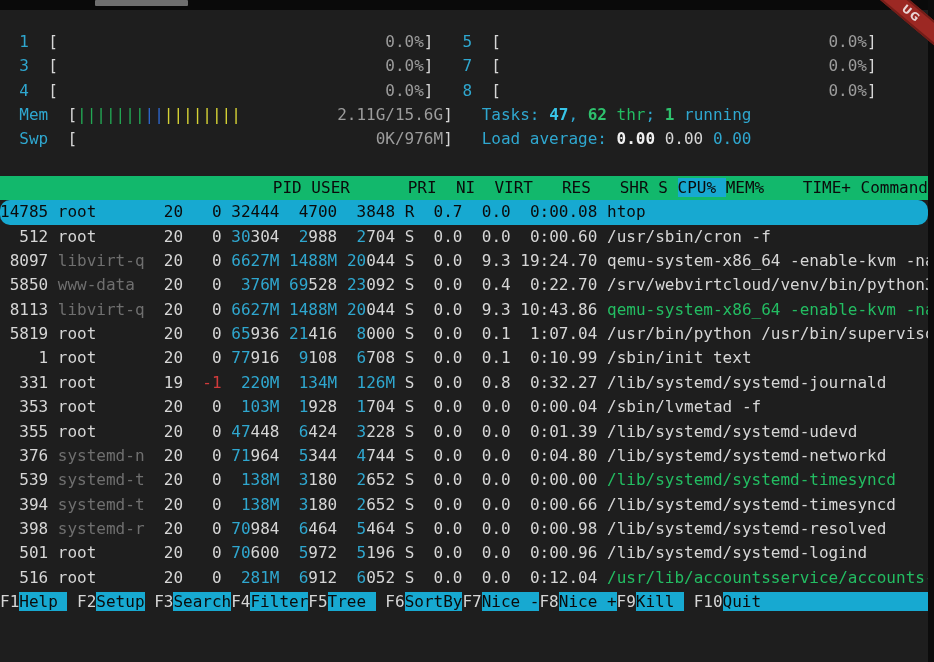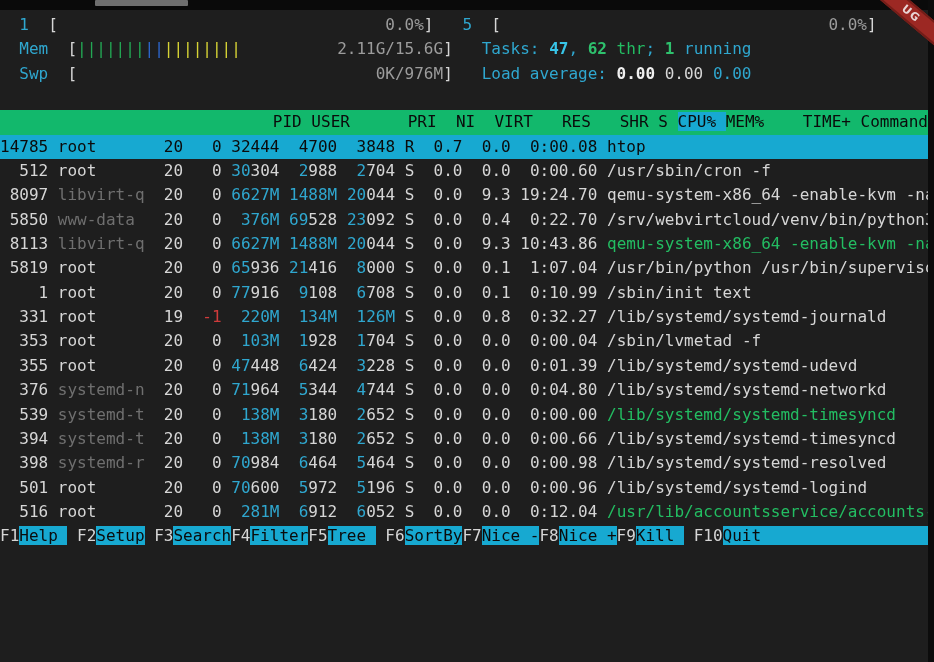--- a/index.html
+++ b/index.html
@@ -23,53 +23,55 @@
   .tabhandle{position:absolute;top:0;left:95px;width:93px;height:6px;background:var(--tab-gray);border-radius:1px;}
   .redge{position:absolute;top:0;right:0;width:6px;height:662px;background:#0c0c0c;z-index:3;}
   .ribbon{
     position:absolute;top:4px;right:-42px;width:130px;height:15px;line-height:15px;
     transform:rotate(40deg);background:var(--ribbon-bg);
     border-top:2px solid var(--ribbon-border);border-bottom:2px solid var(--ribbon-border);
     color:var(--ribbon-fg);font-family:"DejaVu Sans","Liberation Sans",sans-serif;
     font-weight:bold;font-size:11px;text-align:center;letter-spacing:1px;z-index:5;
   }
   .term{
-    position:absolute;top:10px;left:0;width:928px;padding-top:3px;
+    position:absolute;top:10px;left:0;width:928px;padding-top:20px;
     font-size:16px;line-height:24.35px;color:var(--fg);z-index:1;
   }
   .line{height:24.35px;white-space:pre;overflow:hidden;}
   .fg{color:var(--fg);}
   .cyan{color:var(--cyan);}
   .bcyan{color:var(--bright-cyan);font-weight:bold;}
   .dim{color:var(--dim);}
   .gray{color:var(--user-dim);}
   .green{color:var(--green);}
   .bgreen{color:var(--bright-green);font-weight:bold;text-align:right;}
   .bwhite{color:var(--white-bold);font-weight:bold;}
   .red{color:var(--red);}
   .cy{color:var(--mem-cyan);}
   .pg{color:var(--pipe-green);} .pb{color:var(--pipe-blue);} .py{color:var(--pipe-yellow);}
   .thead{background:var(--header-bg);color:var(--bar-text);text-align:right;}
   .hcol{color:inherit;}
   .sortcol{background:var(--selected-bg);}
-  .selected{background:var(--selected-bg);}
+  .selected{background:var(--selected-bg);border-radius:10px;}
   .selected span{color:var(--bar-text);font-weight:normal;}
   .fkey{color:var(--fg);margin-top:23px;}
   .flabel{background:var(--bar-label-bg);color:var(--bar-text);}
 </style>
 </head>
 <body>
 
 <div class="screen">
   <div class="topstrip">
     <div class="tabhandle"></div>
   </div>
   <div class="ribbon">UG</div>
   <div class="term">
       <div class="line">  <span class="cyan">1</span>  <span class="fg">[</span>                                  <span class="dim">0.0%</span><span class="fg">]</span>   <span class="cyan">5</span>  <span class="fg">[</span>                                  <span class="dim">0.0%</span><span class="fg">]</span></div>
+      <div class="line">  <span class="cyan">3</span>  <span class="fg">[</span>                                  <span class="dim">0.0%</span><span class="fg">]</span>   <span class="cyan">7</span>  <span class="fg">[</span>                                  <span class="dim">0.0%</span><span class="fg">]</span></div>
+      <div class="line">  <span class="cyan">4</span>  <span class="fg">[</span>                                  <span class="dim">0.0%</span><span class="fg">]</span>   <span class="cyan">8</span>  <span class="fg">[</span>                                  <span class="dim">0.0%</span><span class="fg">]</span></div>
       <div class="line">  <span class="cyan">Mem</span>  <span class="fg">[</span><span class="pg">|||||||</span><span class="pb">||</span><span class="py">||||||||</span>          <span class="dim">2.11G/15.6G</span><span class="fg">]</span>   <span class="cyan">Tasks: </span><span class="bcyan">47</span><span class="cyan">, </span><span class="bgreen">62</span><span class="green"> thr</span><span class="cyan">; </span><span class="bgreen">1</span><span class="cyan"> running</span></div>
       <div class="line">  <span class="cyan">Swp</span>  <span class="fg">[</span>                               <span class="dim">0K/976M</span><span class="fg">]</span>   <span class="cyan">Load average: </span><span class="bwhite">0.00</span> <span class="fg">0.00</span> <span class="cyan">0.00</span></div>
       <div class="line"></div>
       <div class="line thead"><span class="hcol">  PID</span> <span class="hcol">USER     </span> <span class="hcol">PRI</span> <span class="hcol"> NI</span> <span class="hcol"> VIRT</span> <span class="hcol">  RES</span> <span class="hcol">  SHR</span> <span class="hcol">S</span> <span class="hcol sortcol">CPU% </span><span class="hcol">MEM%</span> <span class="hcol">   TIME+</span> <span class="hcol">Command</span></div>
       <div class="line selected"><span class="fg">14785</span> <span class="fg">root     </span> <span class="fg"> 20</span> <span class="fg">  0</span> <span class="fg">32444</span> <span class="fg"> 4700</span> <span class="fg"> 3848</span> <span class="fg">R</span> <span class="fg"> 0.7</span> <span class="fg"> 0.0</span> <span class="fg"> 0:00.08</span> <span class="fg">htop</span></div>
       <div class="line"><span class="fg">  512</span> <span class="fg">root     </span> <span class="fg"> 20</span> <span class="fg">  0</span> <span class="cy">30</span><span class="fg">304</span> <span class="cy"> 2</span><span class="fg">988</span> <span class="cy"> 2</span><span class="fg">704</span> <span class="fg">S</span> <span class="fg"> 0.0</span> <span class="fg"> 0.0</span> <span class="fg"> 0:00.60</span> <span class="fg">/usr/sbin/cron -f</span></div>
       <div class="line"><span class="fg"> 8097</span> <span class="gray">libvirt-q</span> <span class="fg"> 20</span> <span class="fg">  0</span> <span class="cy">6627M</span> <span class="cy">1488M</span> <span class="cy">20</span><span class="fg">044</span> <span class="fg">S</span> <span class="fg"> 0.0</span> <span class="fg"> 9.3</span> <span class="fg">19:24.70</span> <span class="fg">qemu-system-x86_64 -enable-kvm -na</span></div>
       <div class="line"><span class="fg"> 5850</span> <span class="gray">www-data </span> <span class="fg"> 20</span> <span class="fg">  0</span> <span class="cy"> 376M</span> <span class="cy">69</span><span class="fg">528</span> <span class="cy">23</span><span class="fg">092</span> <span class="fg">S</span> <span class="fg"> 0.0</span> <span class="fg"> 0.4</span> <span class="fg"> 0:22.70</span> <span class="fg">/srv/webvirtcloud/venv/bin/python3</span></div>
       <div class="line"><span class="fg"> 8113</span> <span class="gray">libvirt-q</span> <span class="fg"> 20</span> <span class="fg">  0</span> <span class="cy">6627M</span> <span class="cy">1488M</span> <span class="cy">20</span><span class="fg">044</span> <span class="fg">S</span> <span class="fg"> 0.0</span> <span class="fg"> 9.3</span> <span class="fg">10:43.86</span> <span class="green">qemu-system-x86_64 -enable-kvm -na</span></div>
       <div class="line"><span class="fg"> 5819</span> <span class="fg">root     </span> <span class="fg"> 20</span> <span class="fg">  0</span> <span class="cy">65</span><span class="fg">936</span> <span class="cy">21</span><span class="fg">416</span> <span class="cy"> 8</span><span class="fg">000</span> <span class="fg">S</span> <span class="fg"> 0.0</span> <span class="fg"> 0.1</span> <span class="fg"> 1:07.04</span> <span class="fg">/usr/bin/python /usr/bin/superviso</span></div>

